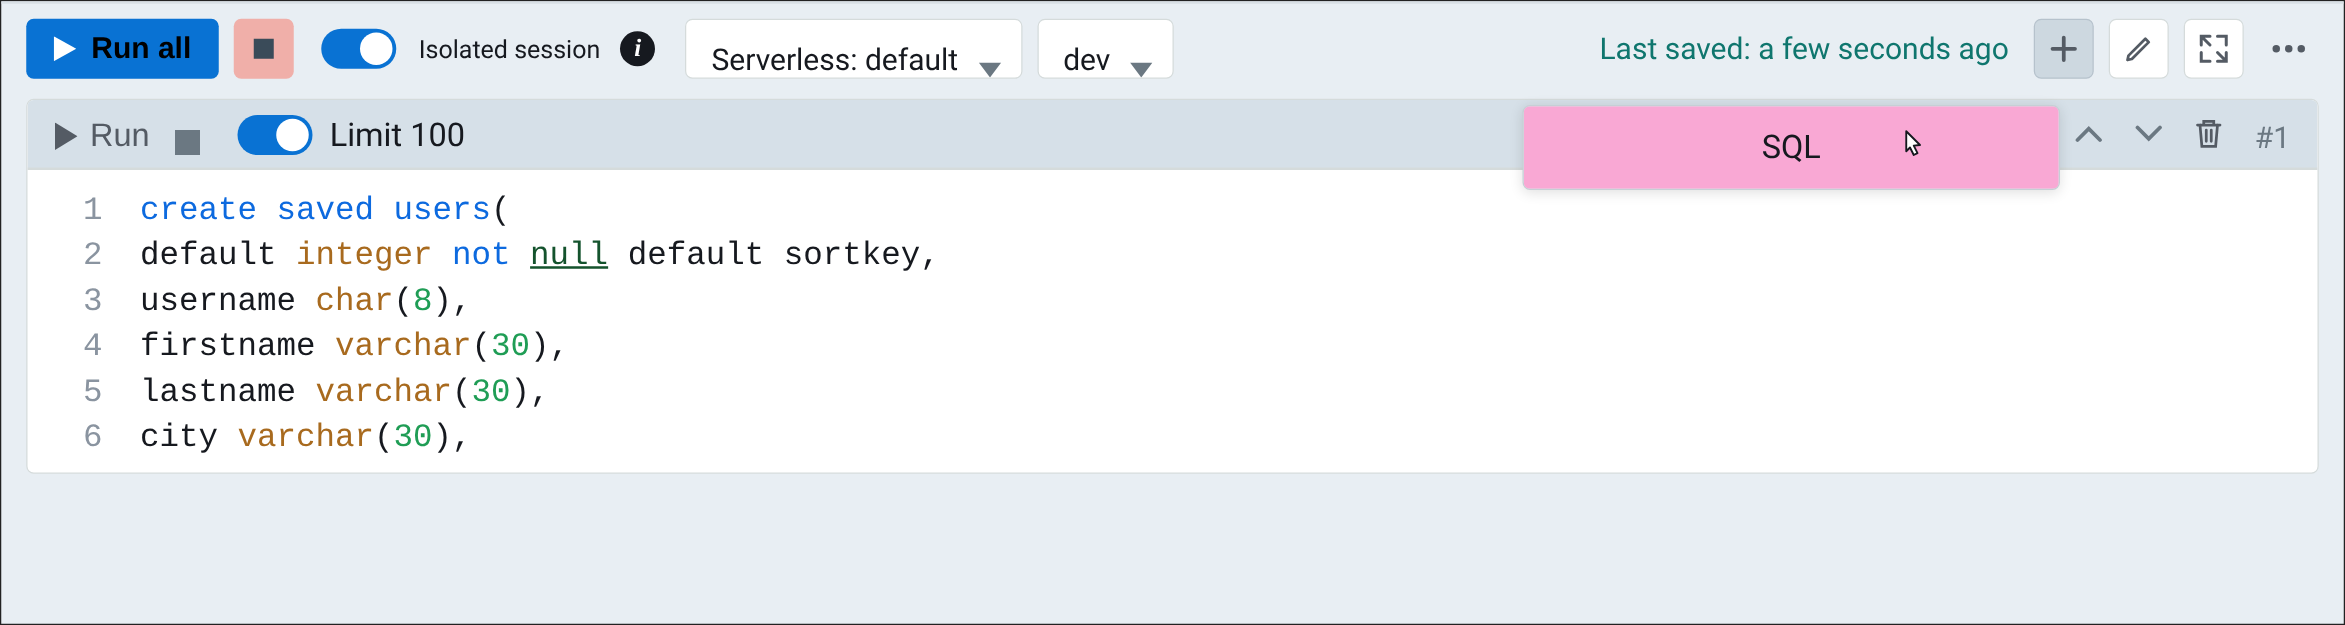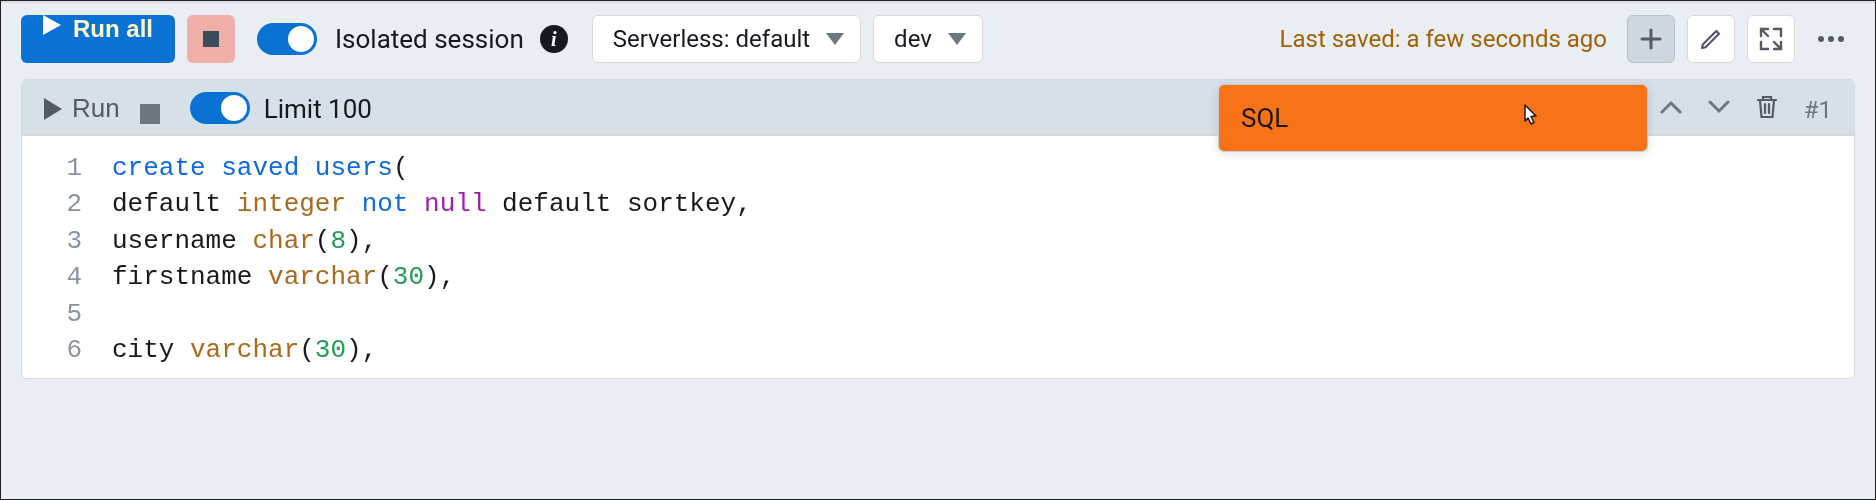--- a/index.html
+++ b/index.html
@@ -15,29 +15,29 @@
   
   .top-toolbar {
     display: flex;
     align-items: center;
     gap: 12px;
     padding: 12px 20px 16px 20px;
     border-top: 2px solid #d8dfe5;
   }
   .run-all-btn {
     background: #0972d3;
-    color: #fef9c3;
+    color: #000000;
     border: none;
     border-radius: 6px;
     height: 48px;
     padding: 0 22px;
     font-size: 24px;
     font-weight: 700;
     display: flex;
-    align-items: flex-start;
+    align-items: center;
     gap: 12px;
     cursor: pointer;
   }
   .run-all-btn svg { flex: none; }
   .stop-all-btn {
     width: 48px;
     height: 48px;
     background: #f0afa9;
     border: none;
     border-radius: 6px;
@@ -60,21 +60,21 @@
   .toggle .knob {
     position: absolute;
     top: 3px;
     right: 3px;
     width: 26px;
     height: 26px;
     background: #fff;
     border-radius: 50%;
   }
   .session-label {
-    font-size: 26px;
+    font-size: 20px;
     color: #16191f;
     margin-left: 6px;
   }
   .info-circle {
     width: 28px;
     height: 28px;
     background: #16191f;
     color: #fff;
     border-radius: 50%;
     display: flex;
@@ -90,31 +90,31 @@
 
   .dropdown-btn {
     height: 48px;
     background: #fff;
     border: 1px solid #d5dbdb;
     border-radius: 6px;
     padding: 0 16px 0 20px;
     font-size: 24px;
     color: #16191f;
     display: flex;
-    align-items: center;
+    align-items: flex-end;
     gap: 16px;
     cursor: pointer;
   }
   .dropdown-btn svg { flex: none; }
 
   .spacer { flex: 1; }
 
   .last-saved {
     font-size: 24px;
-    color: #a16207;
+    color: #0f766e;
     margin-right: 8px;
   }
 
   .icon-btn {
     width: 48px;
     height: 48px;
     background: #fff;
     border: 1px solid #d5dbdb;
     border-radius: 6px;
     display: flex;
@@ -141,21 +141,21 @@
     overflow: hidden;
     z-index: 20;
   }
   .add-menu .menu-item {
     font-size: 26px;
     color: #16191f;
     padding: 18px 22px;
     cursor: pointer;
     position: relative;
   }
-  .add-menu .menu-item.hovered { background: #f97316; }
+  .add-menu .menu-item.hovered { background: #f9a8d4; text-align: center; }
   .cursor-pointer-svg {
     position: absolute;
     top: 14px;
     right: 100px;
     width: 32px;
     height: 32px;
   }
 
   
   .cell {
@@ -226,21 +226,21 @@
     text-align: right;
     padding-right: 30px;
     color: #8a94a0;
     user-select: none;
     flex: none;
   }
   .code { white-space: pre; }
   .kw-blue   { color: #0d6adf; text-align: center; }
   .kw-brown  { color: #a86a1e; }
   .kw-green  { color: #1f9d55; }
-  .kw-purple { color: #a21caf; }
+  .kw-purple { color: #14532d; text-decoration: underline; }
   .txt       { color: #16191f; }
 
 </style>
 </head>
 <body>
 
 <div class="top-toolbar">
 
   <button class="run-all-btn">
     <svg width="18" height="20" viewBox="0 0 18 20">
@@ -360,19 +360,20 @@
       <div class="editor-line">
         <div class="gutter">3</div>
         <div class="code"><span class="txt">username </span><span class="kw-brown">char</span><span class="txt">(</span><span class="kw-green">8</span><span class="txt">),</span></div>
       </div>
       <div class="editor-line">
         <div class="gutter">4</div>
         <div class="code"><span class="txt">firstname </span><span class="kw-brown">varchar</span><span class="txt">(</span><span class="kw-green">30</span><span class="txt">),</span></div>
       </div>
       <div class="editor-line">
         <div class="gutter">5</div>
+        <div class="code"><span class="txt">lastname </span><span class="kw-brown">varchar</span><span class="txt">(</span><span class="kw-green">30</span><span class="txt">),</span></div>
       </div>
       <div class="editor-line">
         <div class="gutter">6</div>
         <div class="code"><span class="txt">city </span><span class="kw-brown">varchar</span><span class="txt">(</span><span class="kw-green">30</span><span class="txt">),</span></div>
       </div>
     </div>
 </div>
 
 </body></html>

